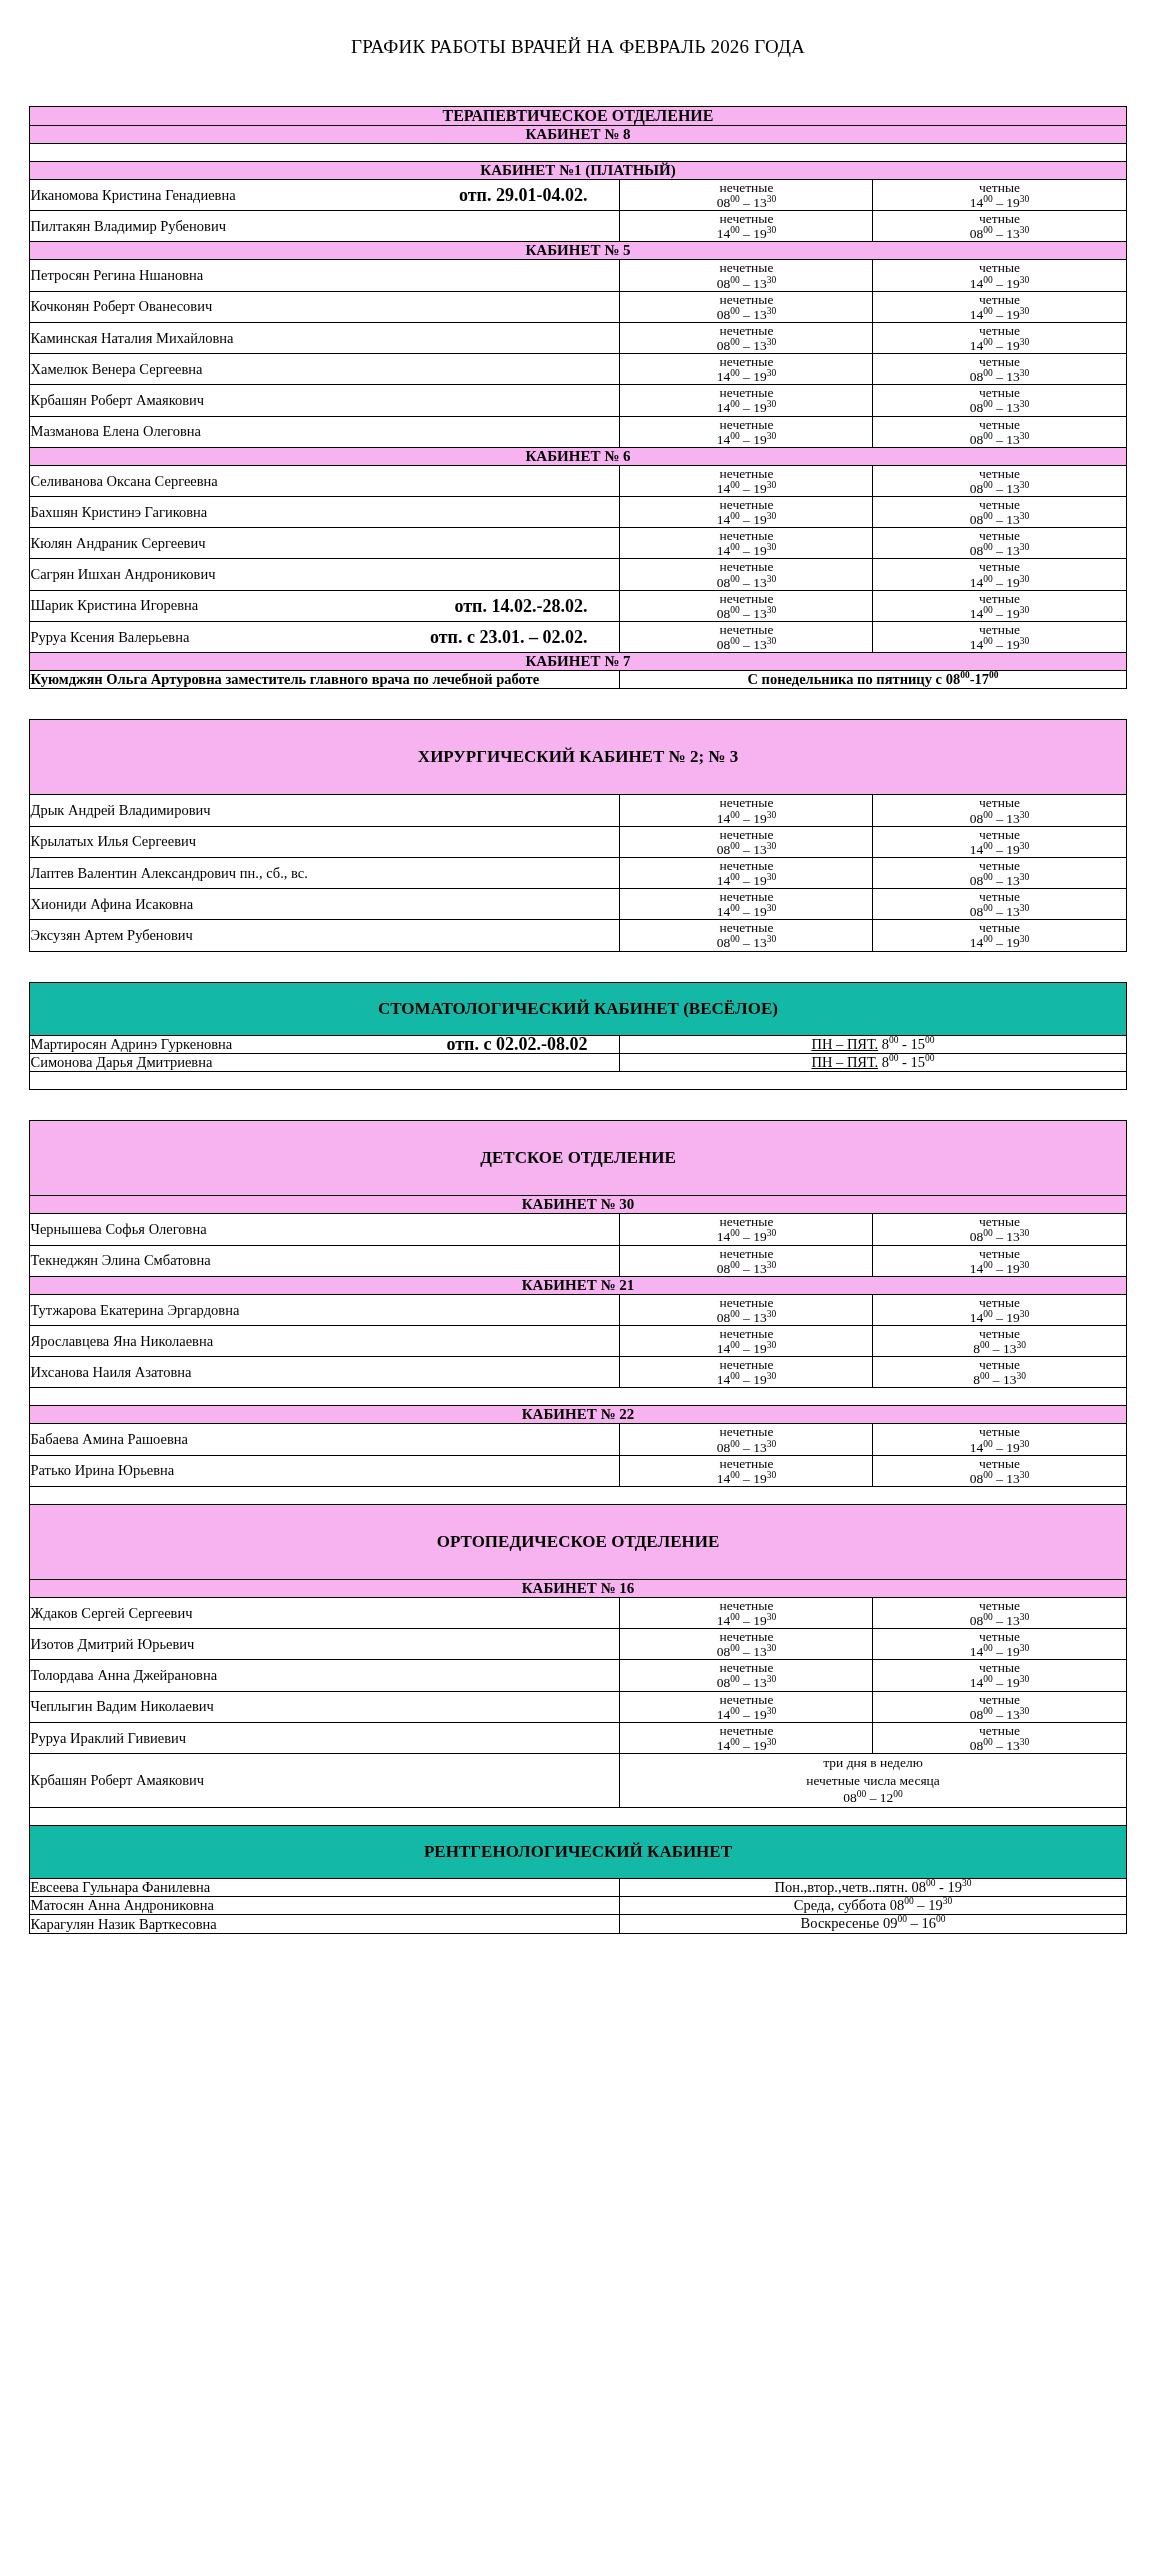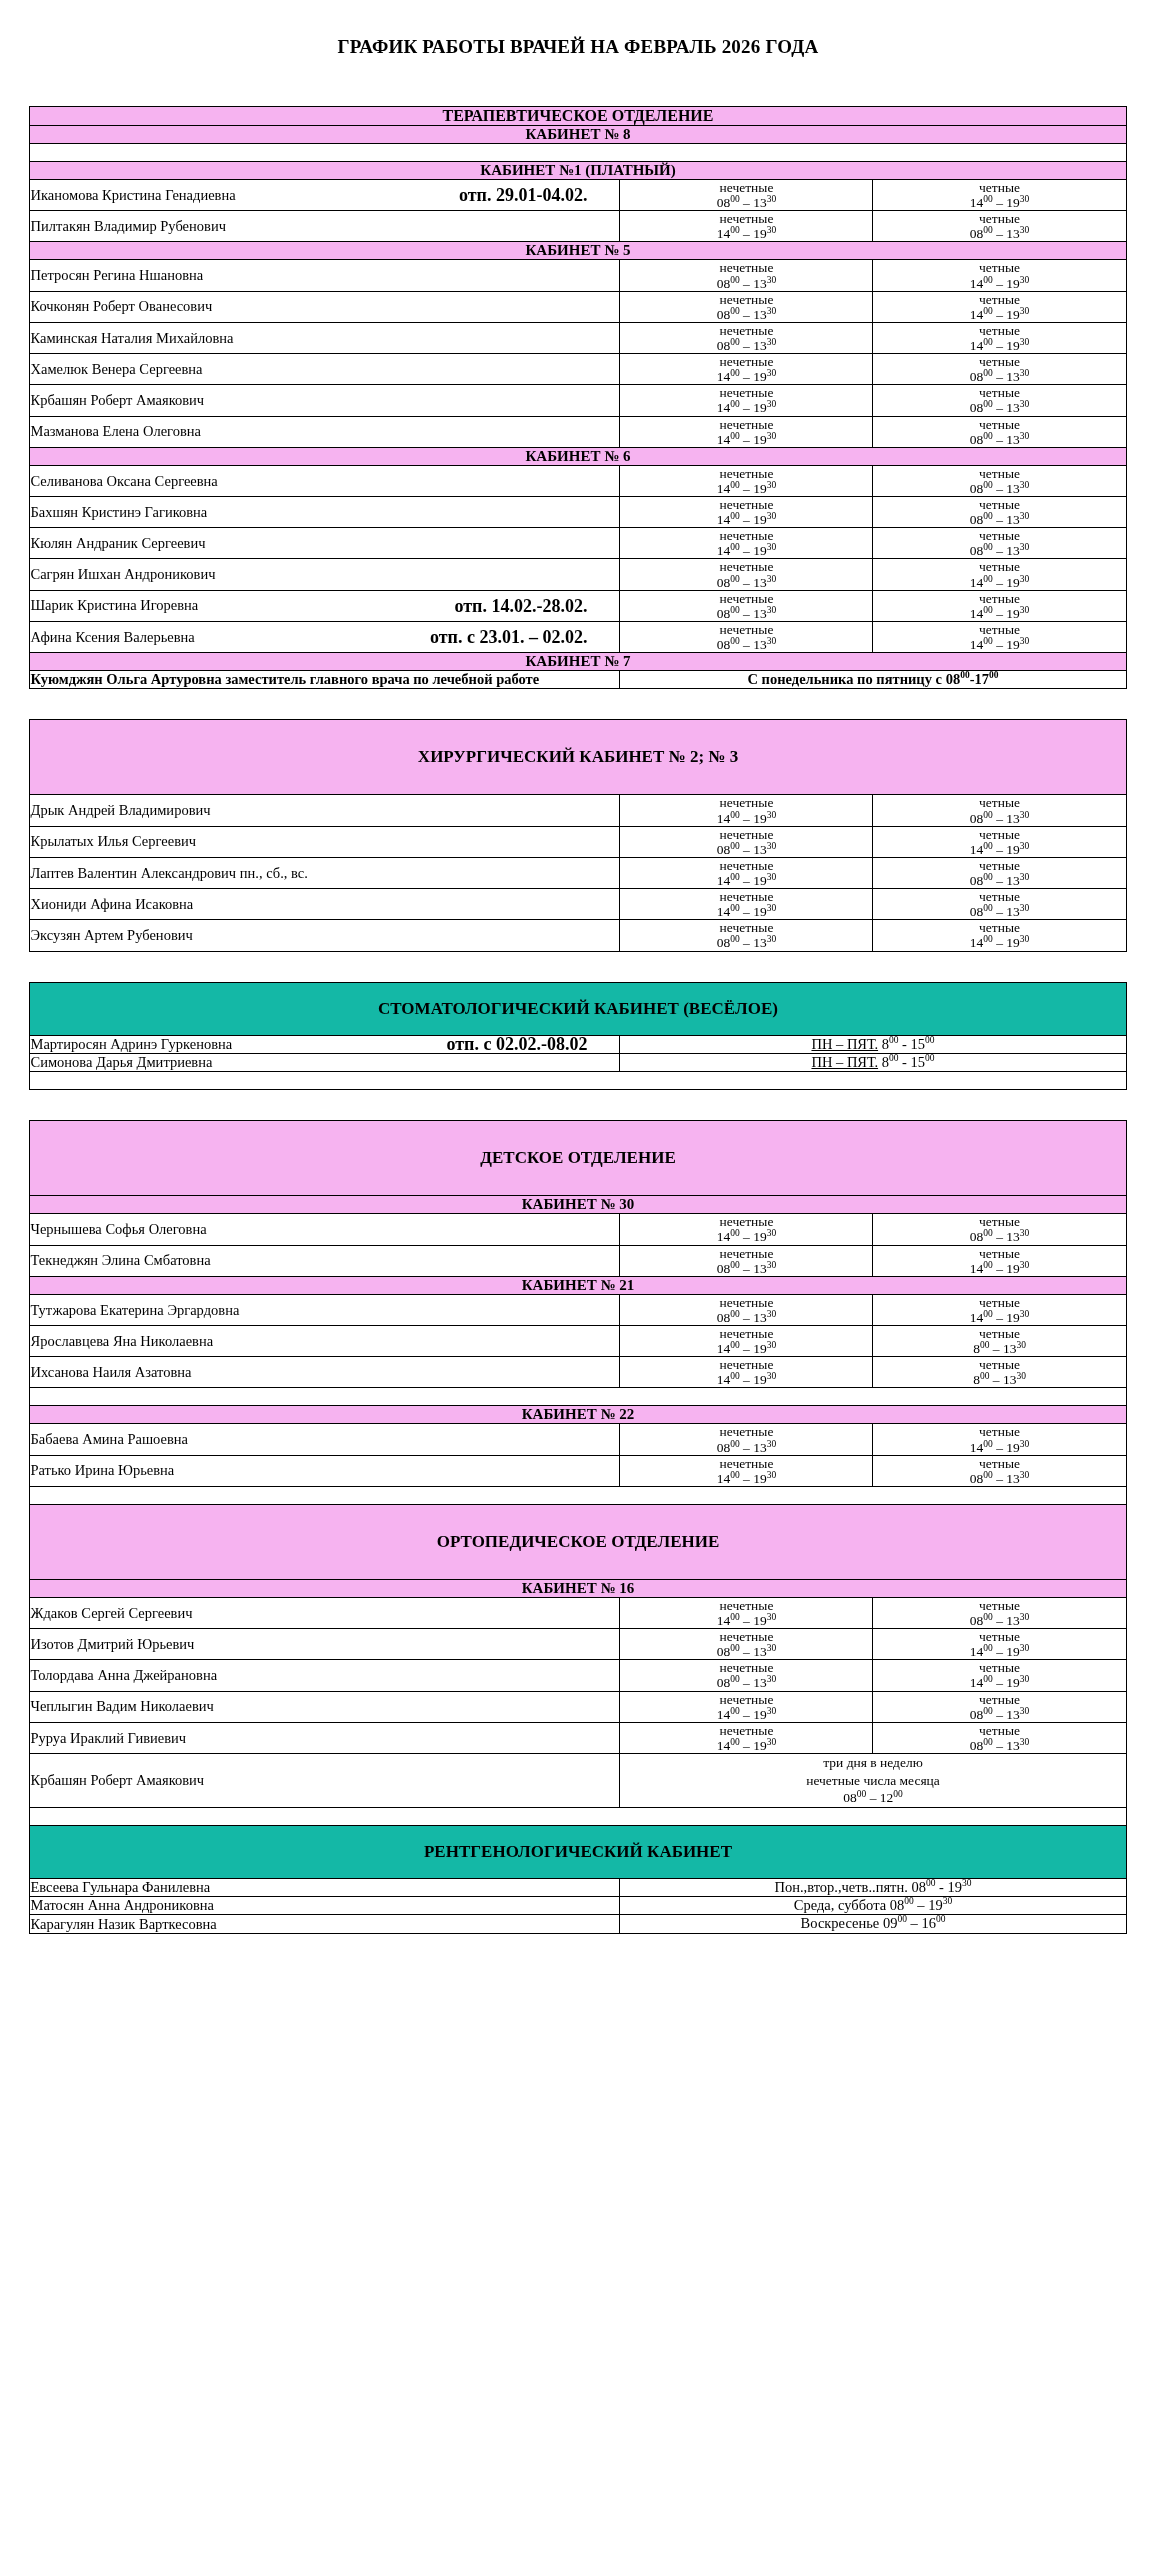--- a/index.html
+++ b/index.html
@@ -14,21 +14,21 @@
   }
   .page {
     width: 1156px;
     min-height: 2564px;
     position: relative;
     box-sizing: border-box;
     padding: 0;
   }
   .doc-title {
     text-align: center;
-    font-weight: bold;
+    font-weight: normal;
     font-size: 19px;
     letter-spacing: 0.2px;
     margin: 36px 0 0 0;
     padding: 0 40px;
   }
   table.sched {
     border-collapse: collapse;
     width: 1096px;
     margin: 48px auto 0 auto;
     table-layout: fixed;
@@ -285,21 +285,21 @@
           <td class="sh">
             <span class="lbl">нечетные</span>
             <span class="tm">08<sup>00</sup> – 13<sup>30</sup></span>
           </td>
           <td class="sh">
             <span class="lbl">четные</span>
             <span class="tm">14<sup>00</sup> – 19<sup>30</sup></span>
           </td>
         </tr>
         <tr>
-          <td class="name-cell"><span class="nm">Афина Ксения Валерьевна</span><span class="note">отп. с 23.01. – 02.02.</span></td>
+          <td class="name-cell"><span class="nm">Руруа Ксения Валерьевна</span><span class="note">отп. с 23.01. – 02.02.</span></td>
           <td class="sh">
             <span class="lbl">нечетные</span>
             <span class="tm">08<sup>00</sup> – 13<sup>30</sup></span>
           </td>
           <td class="sh">
             <span class="lbl">четные</span>
             <span class="tm">14<sup>00</sup> – 19<sup>30</sup></span>
           </td>
         </tr>
         <tr>

